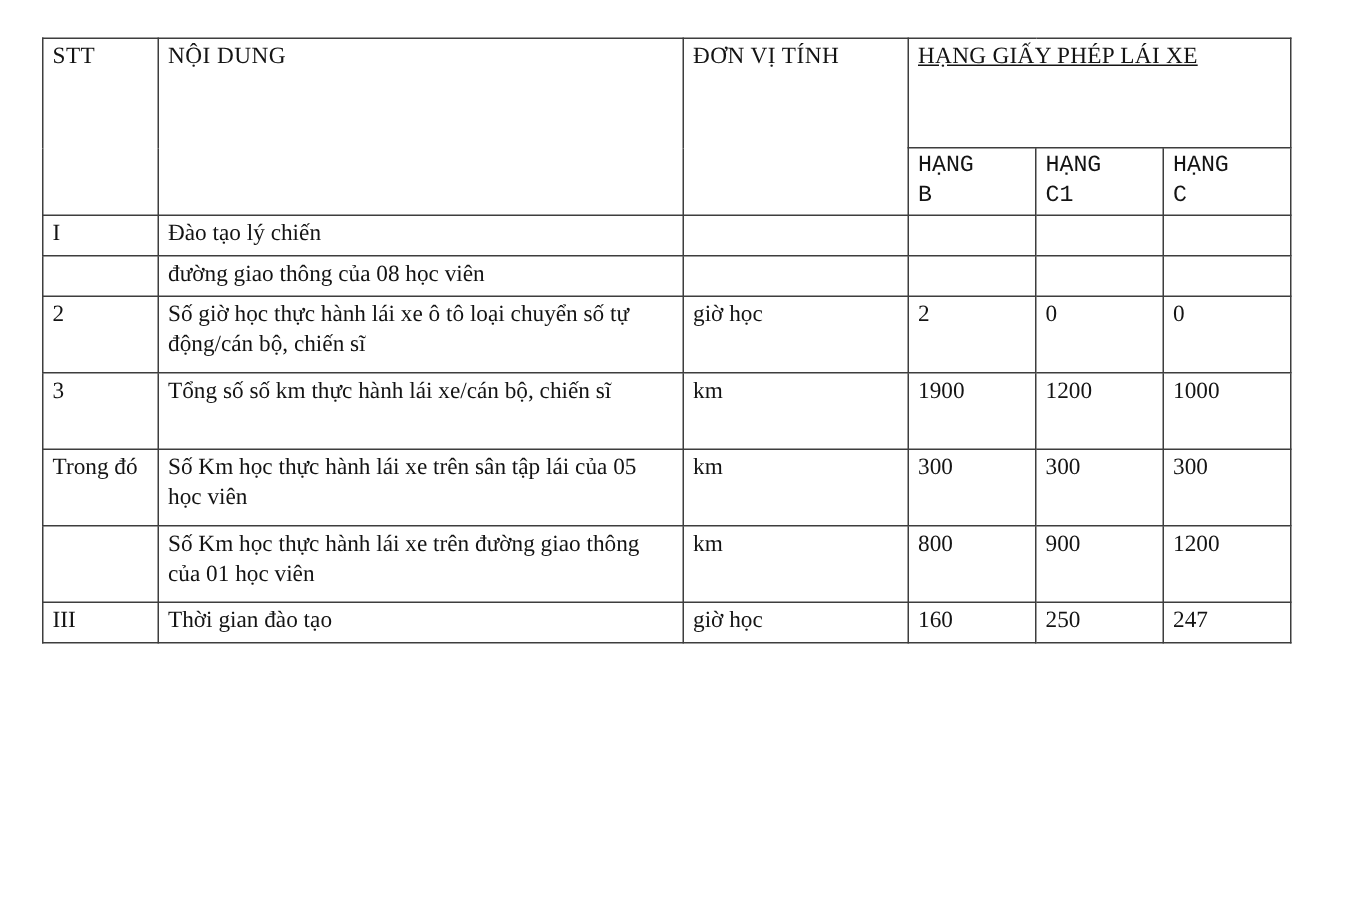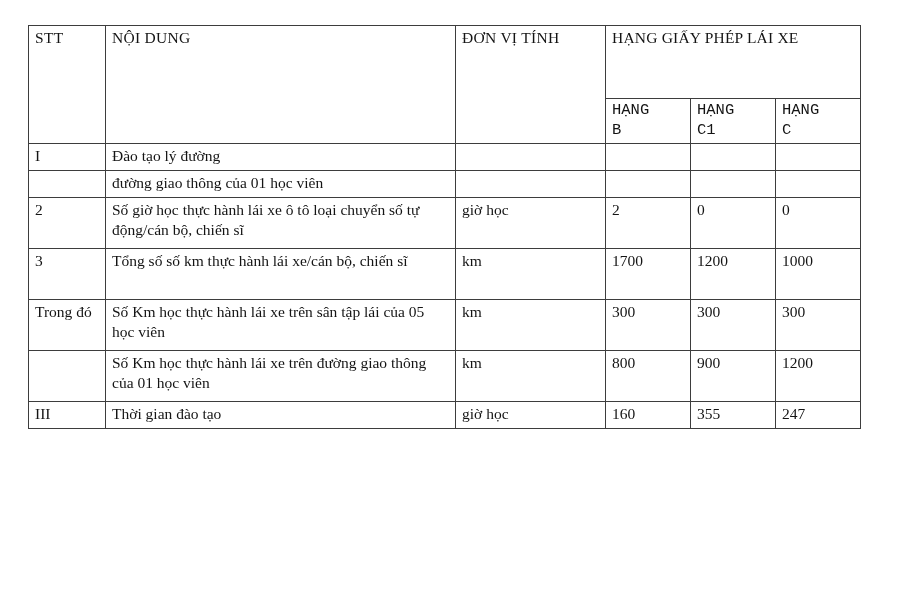--- a/index.html
+++ b/index.html
@@ -56,20 +56,21 @@
     vertical-align: middle;
     font-weight: bold;
     letter-spacing: 0.3px;
   }
   .hdr-group {
     text-align: center;
     font-weight: bold;
     padding-top: 1px;
     padding-bottom: 1px;
     letter-spacing: 0.2px;
+    text-decoration: underline;
   }
   .hdr-sub {
     text-align: center;
     font-weight: bold;
     vertical-align: top;
     line-height: 1.22;
     padding-top: 2px;
     font-family: Liberation Mono, monospace;
   }
 
@@ -152,50 +153,50 @@
           <span>HẠNG</span><br>
           <span>C</span>
         </th>
       </tr>
     </thead>
 
     <tbody>
 
       <tr class="r-short">
         <td class="c-stt bold">I</td>
-        <td class="c-text bold">Đào tạo lý đường</td>
+        <td class="c-text bold">Đào tạo lý chiến</td>
         <td class="c-unit"></td>
         <td class="c-num"></td>
         <td class="c-num"></td>
         <td class="c-num"></td>
       </tr>
 
       <tr class="r-short">
         <td class="c-stt"></td>
-        <td class="c-text">đường giao thông của 01 học viên</td>
+        <td class="c-text">đường giao thông của 08 học viên</td>
         <td class="c-unit"></td>
         <td class="c-num"></td>
         <td class="c-num"></td>
         <td class="c-num"></td>
       </tr>
 
       <tr class="r-tall">
         <td class="c-stt">2</td>
         <td class="c-text">Số giờ học thực hành lái xe ô tô loại chuyển số tự động/cán bộ, chiến sĩ</td>
         <td class="c-unit">giờ học</td>
         <td class="c-num">2</td>
         <td class="c-num">0</td>
         <td class="c-num">0</td>
       </tr>
 
       <tr class="r-tall">
         <td class="c-stt">3</td>
         <td class="c-text">Tổng số số km thực hành lái xe/cán bộ, chiến sĩ</td>
         <td class="c-unit bold">km</td>
-        <td class="c-num bold">1700</td>
+        <td class="c-num bold">1900</td>
         <td class="c-num bold">1200</td>
         <td class="c-num bold">1000</td>
       </tr>
 
       <tr class="r-tall">
         <td class="c-stt">Trong đó</td>
         <td class="c-text">Số Km học thực hành lái xe trên sân tập lái của 05 học viên</td>
         <td class="c-unit">km</td>
         <td class="c-num">300</td>
         <td class="c-num">300</td>
@@ -209,21 +210,21 @@
         <td class="c-num">800</td>
         <td class="c-num">900</td>
         <td class="c-num">1200</td>
       </tr>
 
       <tr class="r-short">
         <td class="c-stt bold">III</td>
         <td class="c-text bold">Thời gian đào tạo</td>
         <td class="c-unit bold">giờ học</td>
         <td class="c-num bold">160</td>
-        <td class="c-num bold">355</td>
+        <td class="c-num bold">250</td>
         <td class="c-num bold">247</td>
       </tr>
 
     </tbody>
   </table>
 
   <div id="clipped-line"></div>
 
 </div>
 

